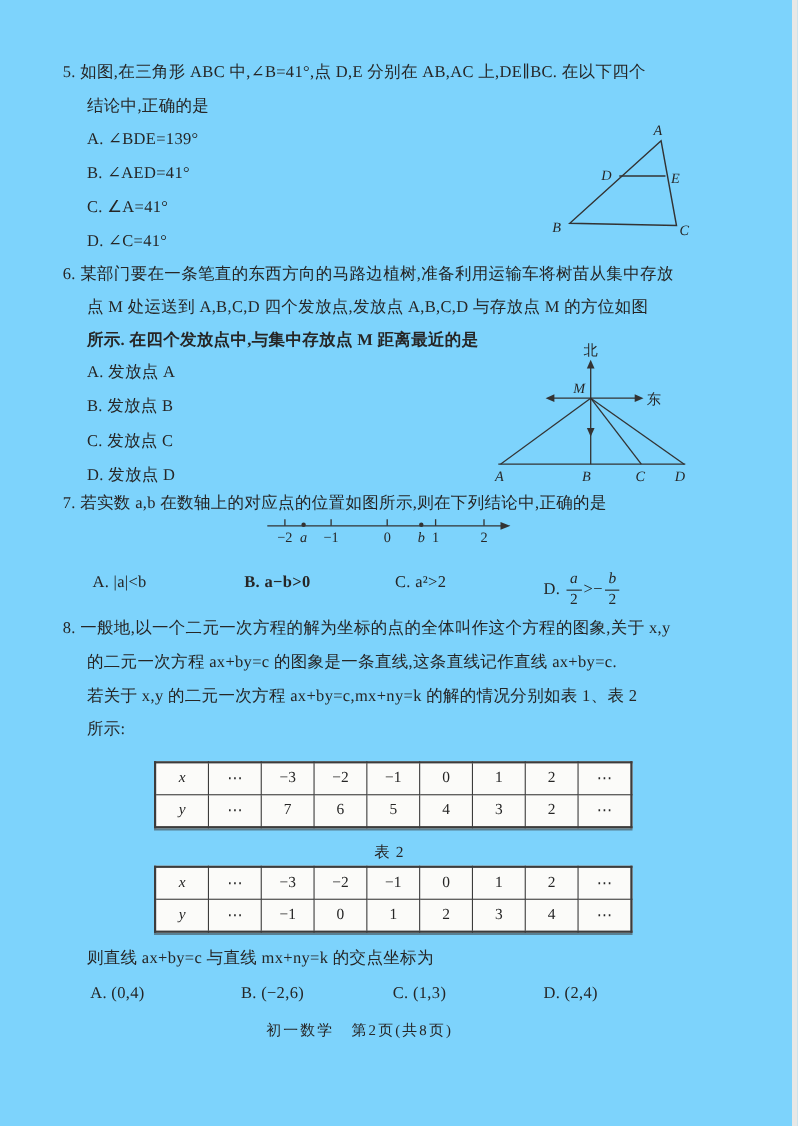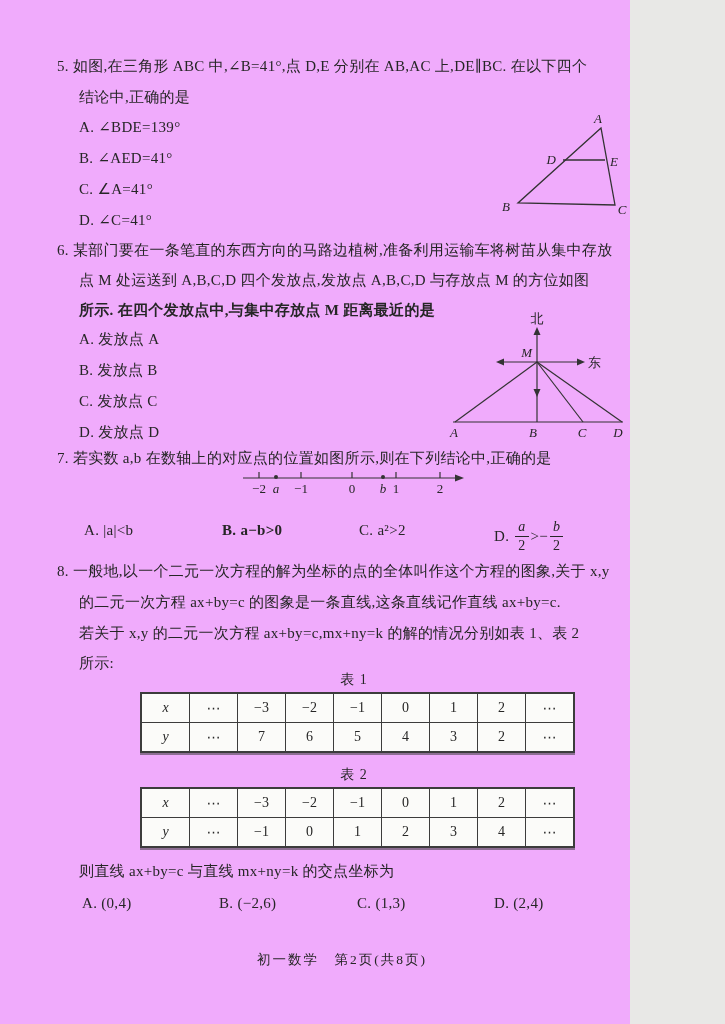--- a/index.html
+++ b/index.html
@@ -1,19 +1,19 @@
 <!DOCTYPE html>
 <html><head>
 <meta charset="utf-8">
 <style>
   html,body{margin:0;padding:0;background:#e8e8e6;}
   .page{
     position:relative;
-    width:630px;height:1024px;
-    background:#f0abfc;
+    width:720px;height:1024px;
+    background:#7dd3fc;
     font-family:"Liberation Serif","DejaVu Serif",serif;
     color:#262626;
     overflow:hidden;
   }
   .t{
     position:absolute;
     font-size:15px;
     line-height:20px;
     white-space:nowrap;
     letter-spacing:0.3px;
@@ -136,21 +136,20 @@
   <div class="t opt" style="left:494px;top:520px;">
     <span>D.</span>
     <span class="frac"><span class="num it">a</span><span class="den">2</span></span><span>&gt;−</span><span class="frac"><span class="num it">b</span><span class="den">2</span></span>
   </div>
 
   <div class="t" style="left:57px;top:561px;">8. 一般地,以一个二元一次方程的解为坐标的点的全体叫作这个方程的图象,关于 x,y</div>
   <div class="t" style="left:79px;top:592px;">的二元一次方程 ax+by=c 的图象是一条直线,这条直线记作直线 ax+by=c.</div>
   <div class="t" style="left:79px;top:623px;">若关于 x,y 的二元一次方程 ax+by=c,mx+ny=k 的解的情况分别如表 1、表 2</div>
   <div class="t" style="left:79px;top:653px;">所示:</div>
 
-  <div class="tbl-title" style="left:140px;top:671px;">表 1</div>
   <table class="datatable" style="left:140px;top:692px;">
     <tbody>
         <tr>
       <td class="it">x</td>
       <td>⋯</td>
       <td>−3</td>
       <td>−2</td>
       <td>−1</td>
       <td>0</td>
       <td>1</td>
@@ -198,15 +197,15 @@
     </tr>
   </tbody>
     </table>
 
   <div class="t" style="left:79px;top:861px;">则直线 ax+by=c 与直线 mx+ny=k 的交点坐标为</div>
   <div class="t opt" style="left:82px;top:893px;">A. (0,4)</div>
   <div class="t opt" style="left:219px;top:893px;">B. (−2,6)</div>
   <div class="t opt" style="left:357px;top:893px;">C. (1,3)</div>
   <div class="t opt" style="left:494px;top:893px;">D. (2,4)</div>
 
-  <div class="footer" style="left:242px;top:928px;width:200px;text-align:center;margin-top:23px;">初一数学　第2页(共8页)</div>
+  <div class="footer" style="left:242px;top:928px;width:200px;text-align:left;">初一数学　第2页(共8页)</div>
 
 </div>
 
 </body></html>

